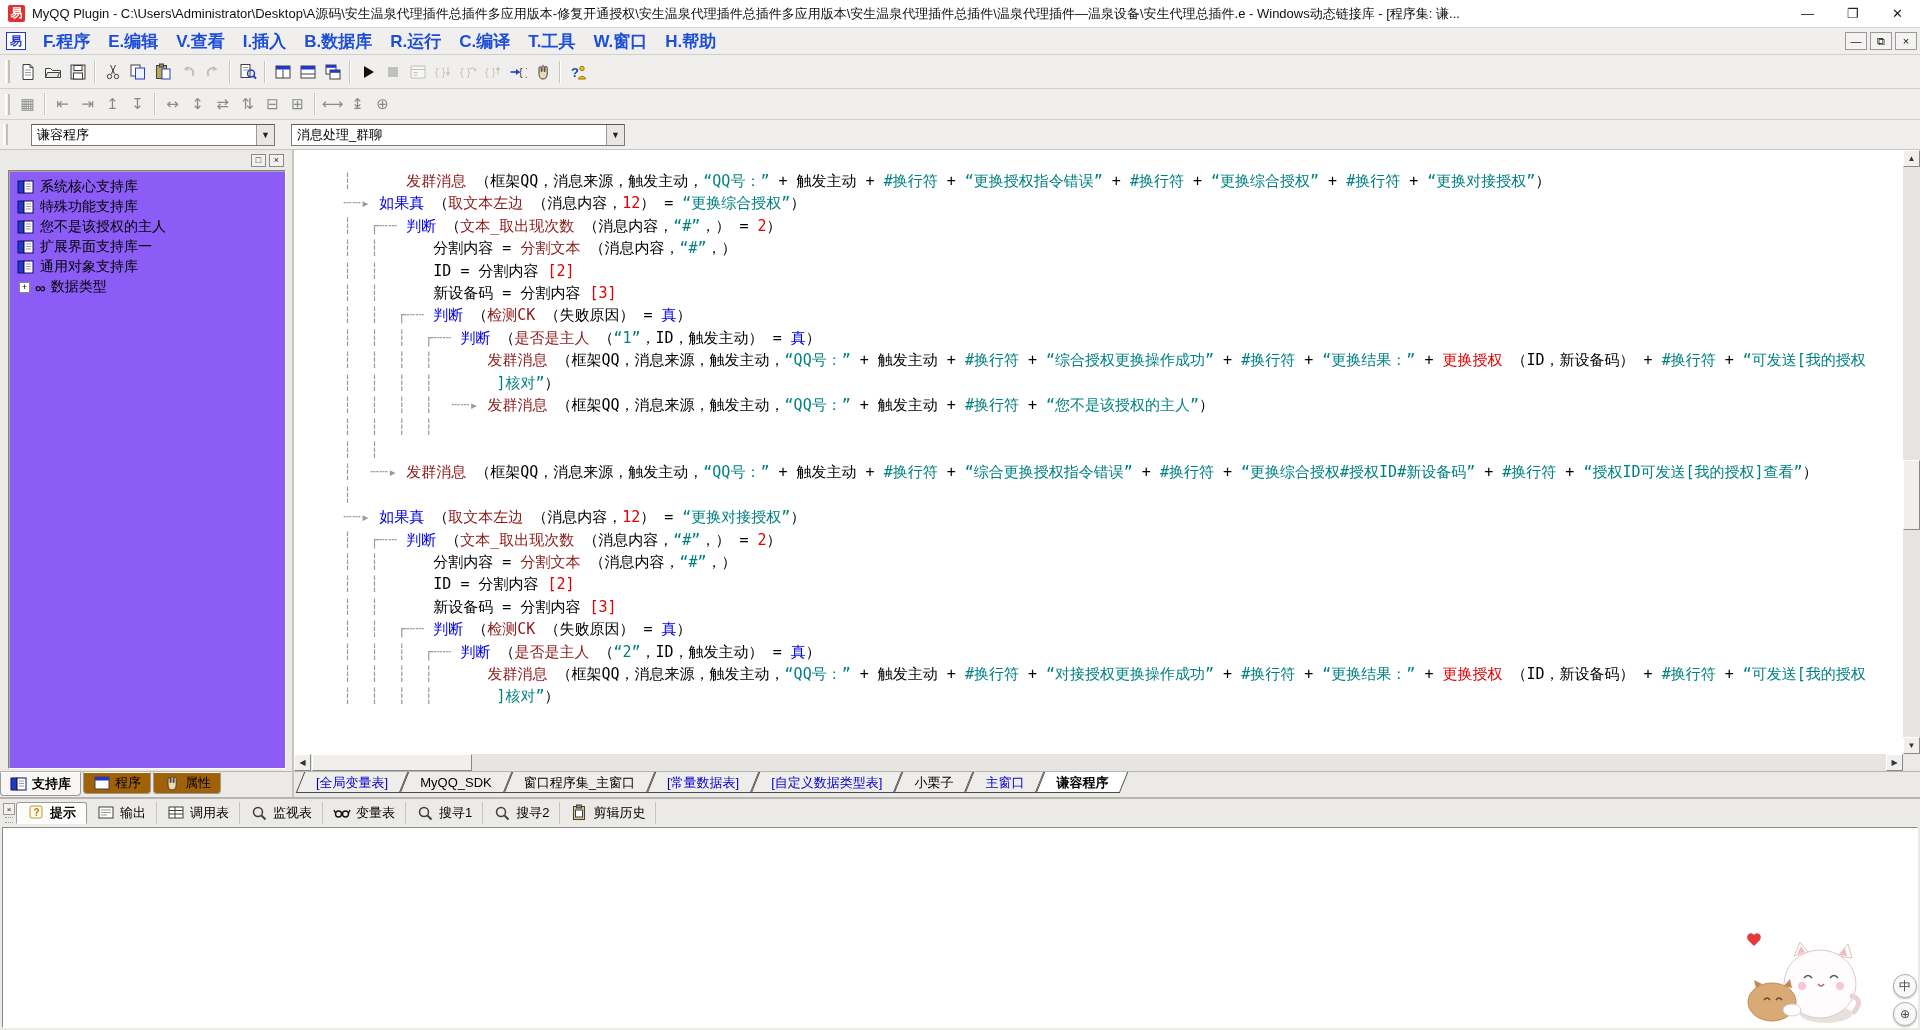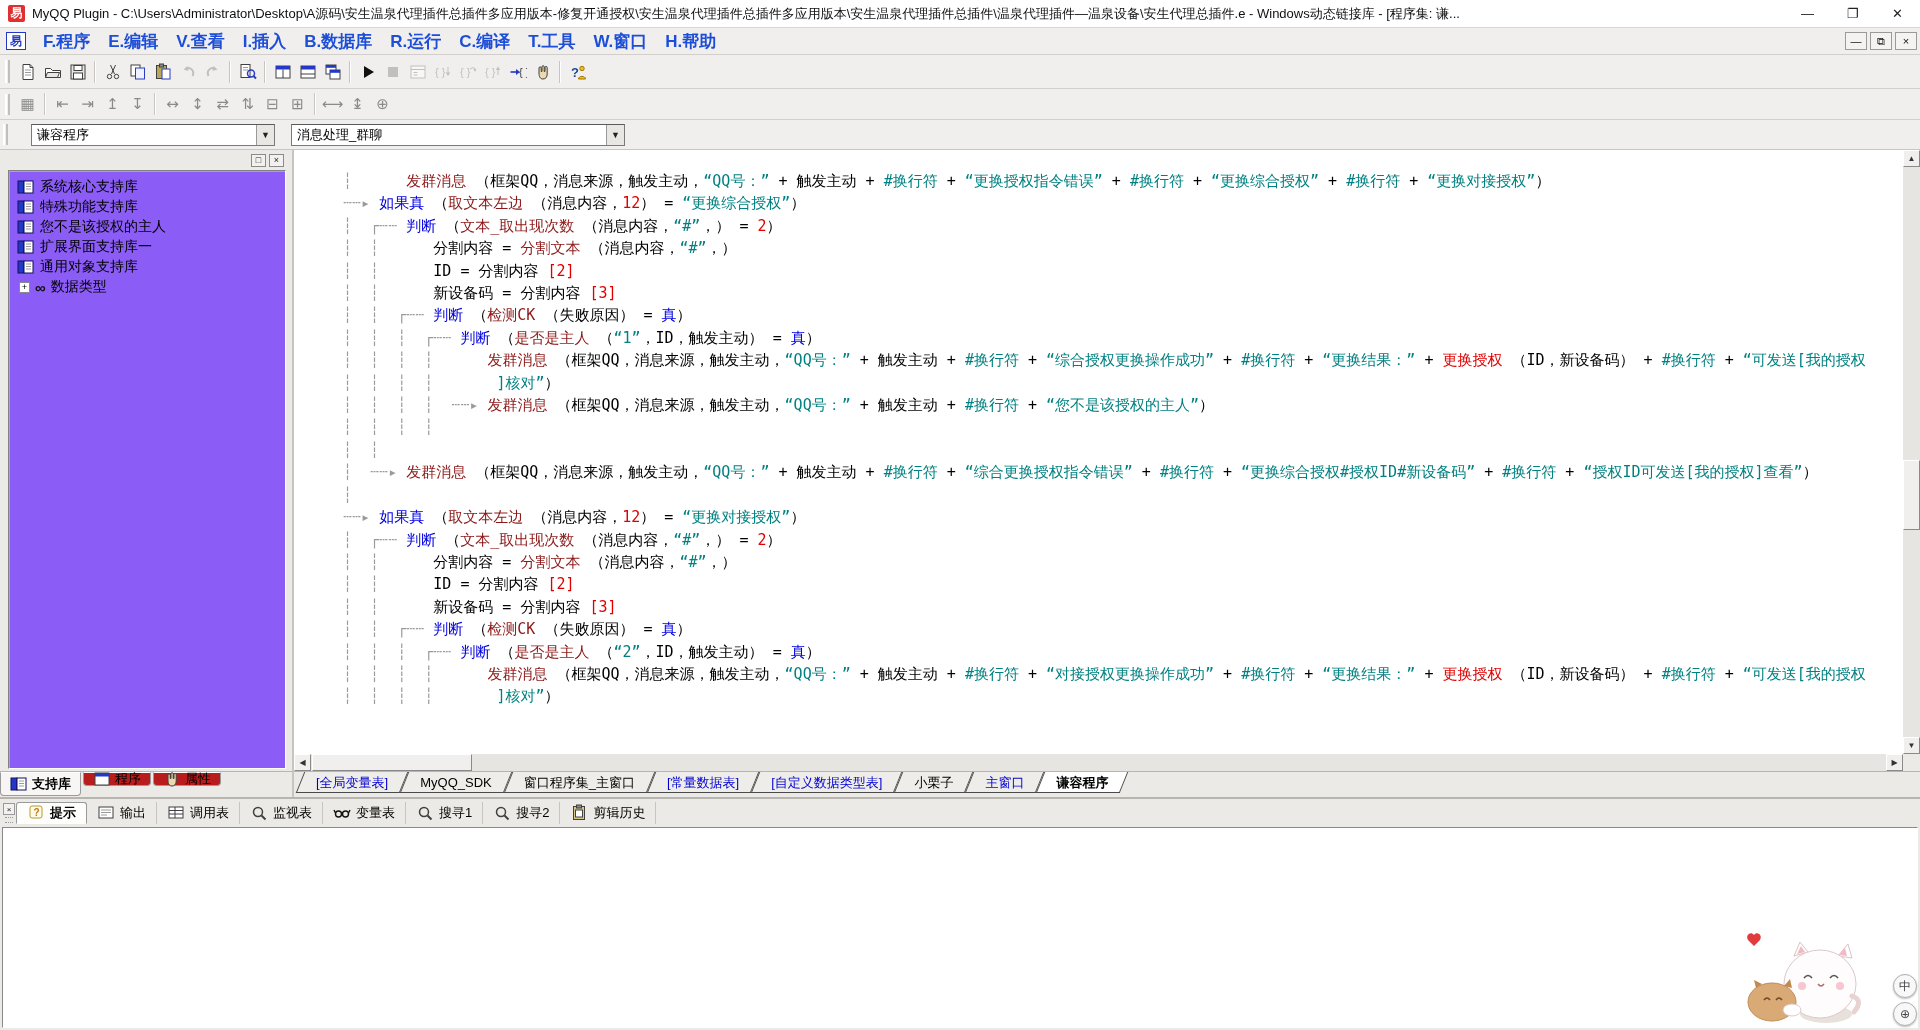--- a/index.html
+++ b/index.html
@@ -62,22 +62,22 @@
   .tree-item { display:flex; align-items:center; gap:5px; font-size:14px; color:#000;
     padding:1px 2px 1px 6px; white-space:nowrap; }
   .tree-item .bk { flex:0 0 auto; display:flex; }
   .expand-box { width:11px; height:11px; border:1px solid #8a8a8a; background:#fff; font-size:9px;
     display:flex; align-items:center; justify-content:center; color:#000; margin-left:2px; }
   .glasses { font-size:15px; font-weight:bold; color:#111; line-height:1; }
 
   
   .tabrow { height:26px; display:flex; align-items:flex-start; background:#eceae6;
     border-top:1px solid #b8b5b0; }
-  .sqtab { height:14px; display:flex; align-items:center; gap:4px; font-size:13px; padding:0 9px;
-    border:1px solid #9a9a9a; border-top:1px solid #fff; background:#b91c1c; color:#000;
+  .sqtab { height:22px; display:flex; align-items:center; gap:4px; font-size:13px; padding:0 9px;
+    border:1px solid #9a9a9a; border-top:1px solid #fff; background:#a16207; color:#000;
     border-radius:0 0 4px 4px; margin-right:2px; }
   .sqtab.active { background:#f7f6f4; font-weight:bold; height:24px; }
   #left-tabs { }
 
   .slanttab { position:relative; height:21px; padding:0 16px; font-size:13px; display:flex;
     align-items:center; color:#000; }
   .slanttab .bgshape { position:absolute; inset:0; background:#efede9; border:1px solid #4a4a4a;
     border-top:none; transform:skewX(-22deg); }
   .slanttab.active .bgshape { background:#fff; }
   .slanttab .lbl { position:relative; white-space:nowrap; }

